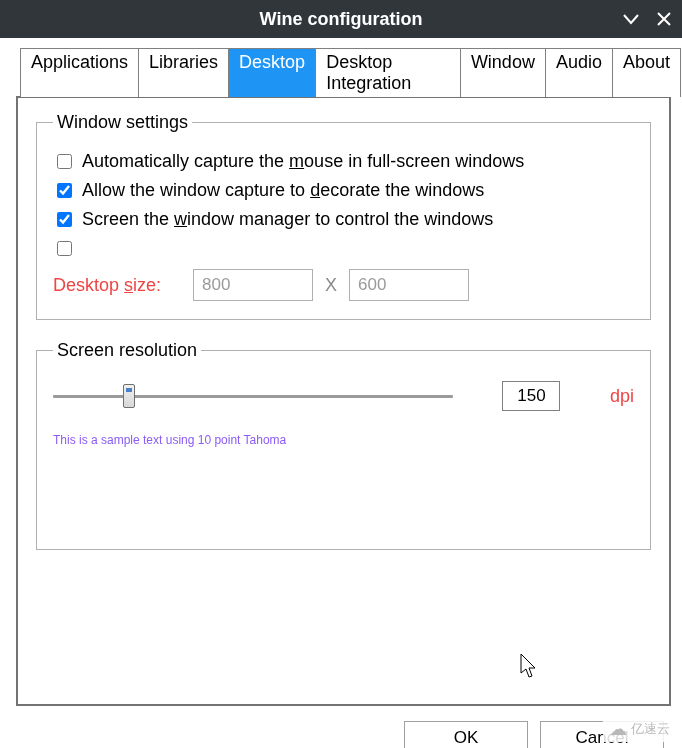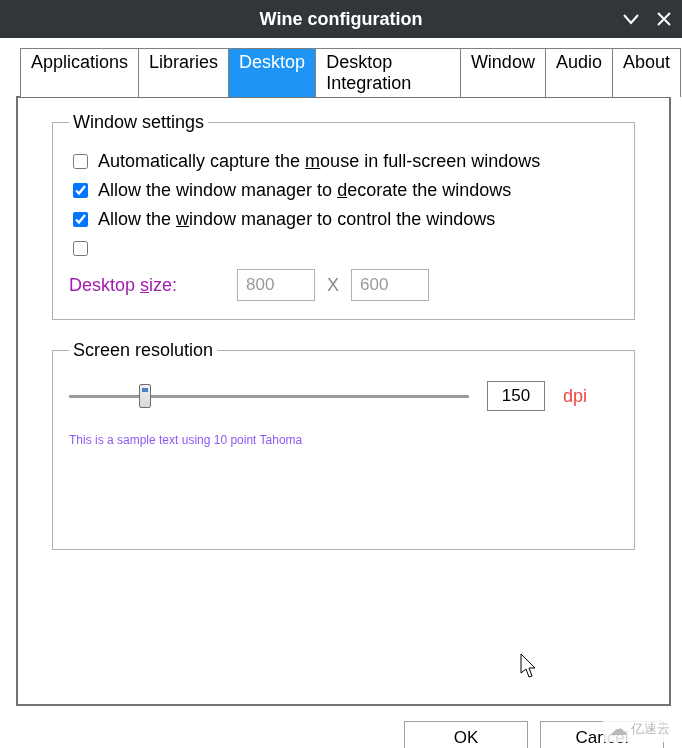--- a/index.html
+++ b/index.html
@@ -56,21 +56,21 @@
     background: #1e95f5;
     color: #ffffff;
     position: relative;
     top: 0;
   }
   .tab-panel {
     border: 6px solid #737373;
     border-width: 2px;
     margin: 0 9px 0 14px;
     height: 610px;
-    padding: 14px 34px;
+    padding: 14px 18px;
     position: relative;
     top: -1px;
     z-index:1;
   }
   fieldset.groupbox {
     border: 1px solid #b0b0b0;
     margin: 0 0 20px 0;
     padding: 14px 16px 18px 16px;
   }
   fieldset.groupbox legend {
@@ -91,42 +91,43 @@
     margin-right: 10px;
   }
   .underline { text-decoration: underline; }
   .desktop-size-row {
     display: flex;
     align-items: center;
     margin-top: 10px;
     font-size: 18px;
   }
   .desktop-size-row .lbl {
-    color: #a21caf;
-    margin-right: 60px;
+    color: #ef4444;
+    margin-right: 32px;
     text-align: center;
   }
   .desktop-size-row input[type=text] {
-    width: 78px;
+    width: 120px;
     height: 32px;
     border: 1px solid #b0b0b0;
     font-size: 17px;
     padding: 2px 8px;
     color: #9a9a9a;
     background: #fff;
   }
   .desktop-size-row .x {
     margin: 0 12px;
     color: #8a8a8a;
   }
   .slider-row {
     display: flex;
     align-items: center;
     gap: 18px;
     margin-top: 6px;
+    justify-content: space-between;
   }
   .slider-track {
     position: relative;
     width: 400px;
     height: 28px;
   }
   .slider-line {
     position: absolute;
     top: 13px;
     left: 0; right: 0;
@@ -237,28 +238,28 @@
       <label class="check-row">
         <input type="checkbox" style="">
         <span>
           <span>Automatically capture the </span><span class="underline">m</span><span>ouse in full-screen windows</span>
         </span>
       </label>
 
       <label class="check-row">
         <input type="checkbox" checked="" style="">
         <span>
-          <span>Allow the window manager to </span><span class="underline">d</span><span>ecorate the windows</span>
+          <span>Allow the window capture to </span><span class="underline">d</span><span>ecorate the windows</span>
         </span>
       </label>
 
       <label class="check-row">
         <input type="checkbox" checked="" style="">
         <span>
-          <span>Allow the </span><span class="underline">w</span><span>indow manager to control the windows</span>
+          <span>Screen the </span><span class="underline">w</span><span>indow manager to control the windows</span>
         </span>
       </label>
 
       <label class="check-row">
         <input type="checkbox" style="">
       </label>
 
       <div class="desktop-size-row">
         <span class="lbl">
           <span>Desktop </span><span class="underline">s</span><span>ize:</span>

